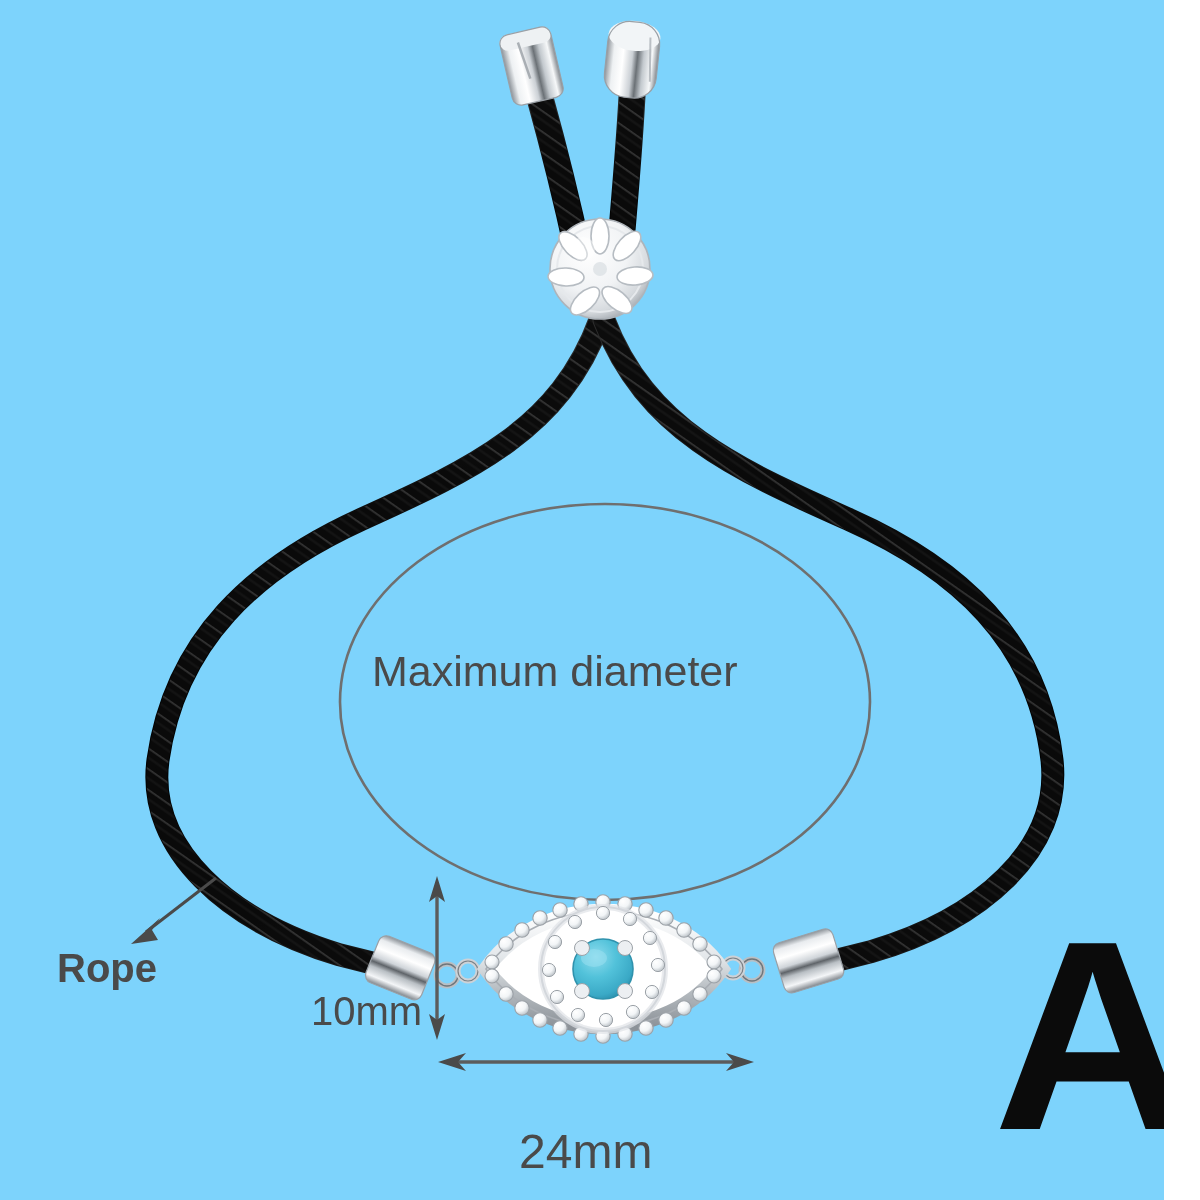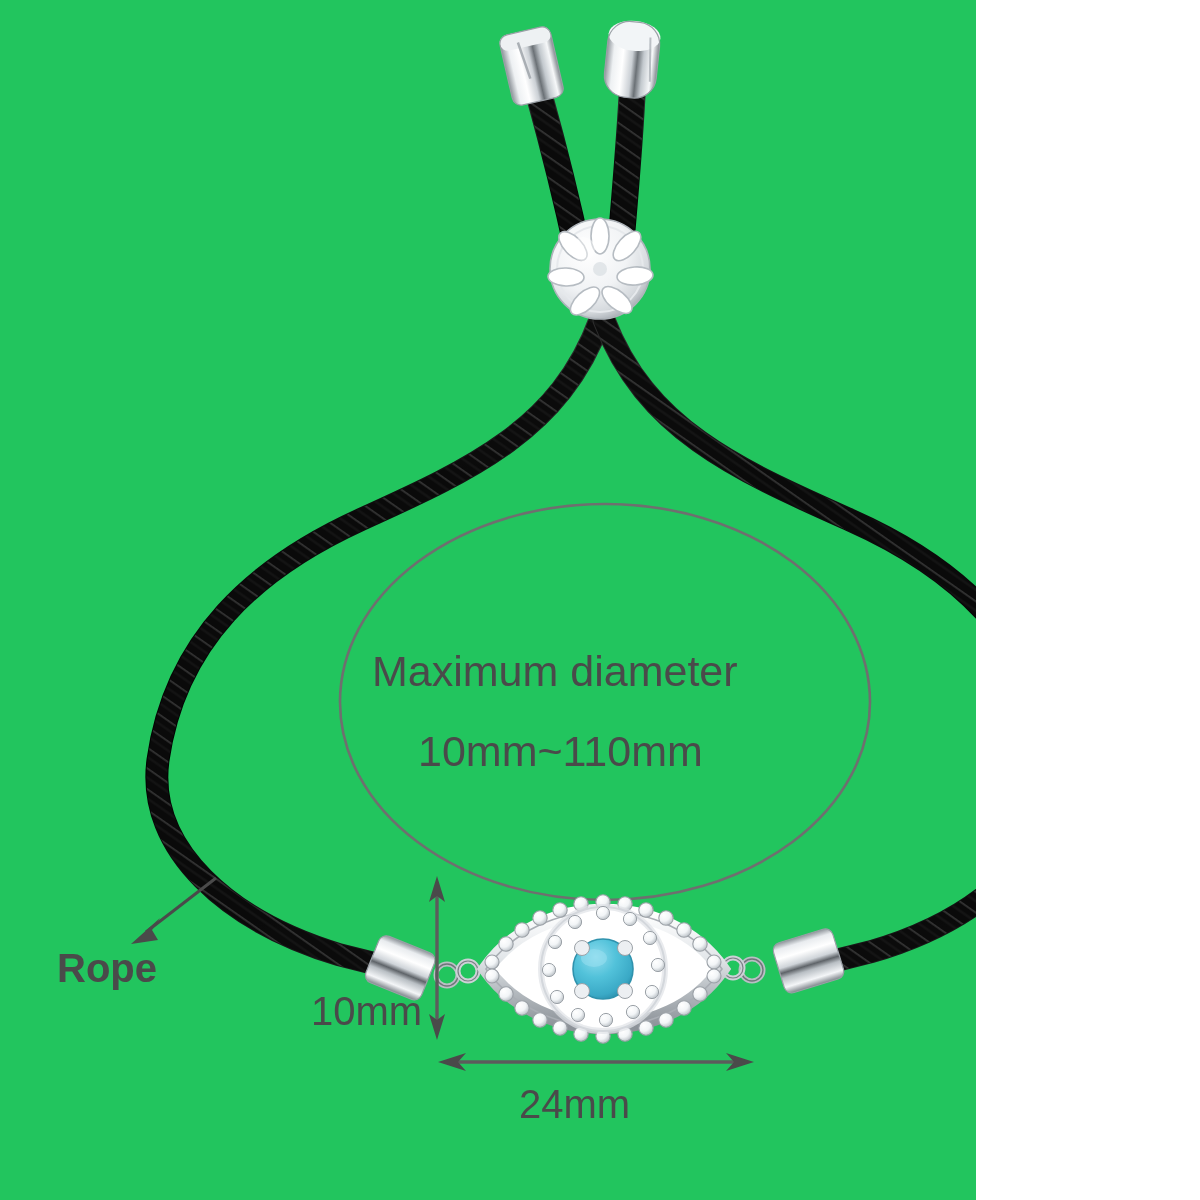--- a/index.html
+++ b/index.html
@@ -6,23 +6,23 @@
   html, body {
     margin: 0;
     padding: 0;
     background: #ffffff;
   }
   body {
     font-family: "Liberation Sans", sans-serif;
   }
   #stage {
     position: relative;
-    width: 976px;
+    width: 1164px;
     height: 1200px;
-    background: #22c55e;
+    background: #7dd3fc;
     overflow: hidden;
   }
   #art {
     position: absolute;
     left: 0;
     top: 0;
     width: 1200px;
     height: 1200px;
   }
   .lbl {
@@ -50,22 +50,22 @@
     font-weight: bold;
   }
   #lbl-height {
     left: 281px;
     top: 991px;
     font-size: 40px;
     margin-left: 30px;
   }
   #lbl-width {
     left: 519px;
-    top: 1084px;
-    font-size: 40px;
+    top: 1128px;
+    font-size: 48px;
   }
   #lbl-weight {
     left: 33px;
     top: 1110px;
     font-size: 40px;
     color: #2b2b2b;
   }
   #variant-badge {
     position: absolute;
     left: 995px;
@@ -327,21 +327,20 @@
     </g>
 
     <g>
       <line x1="216" y1="878" x2="146" y2="932" stroke="#4a4a4a" stroke-width="3"></line>
       <path d="M131 944 L160 918 L152 930 L158 940 Z" fill="#4a4a4a"></path>
     </g>
   </svg>
 
   <div class="lbl" id="lbl-max-line1">Maximum diameter</div>
 
-  <div class="lbl" id="lbl-max-line2">10mm~110mm</div>
 
   <div class="lbl" id="lbl-rope">Rope</div>
 
   <div class="lbl" id="lbl-height">10mm</div>
 
   <div class="lbl" id="lbl-width">24mm</div>
 
 
   <div id="variant-badge">A</div>
 

